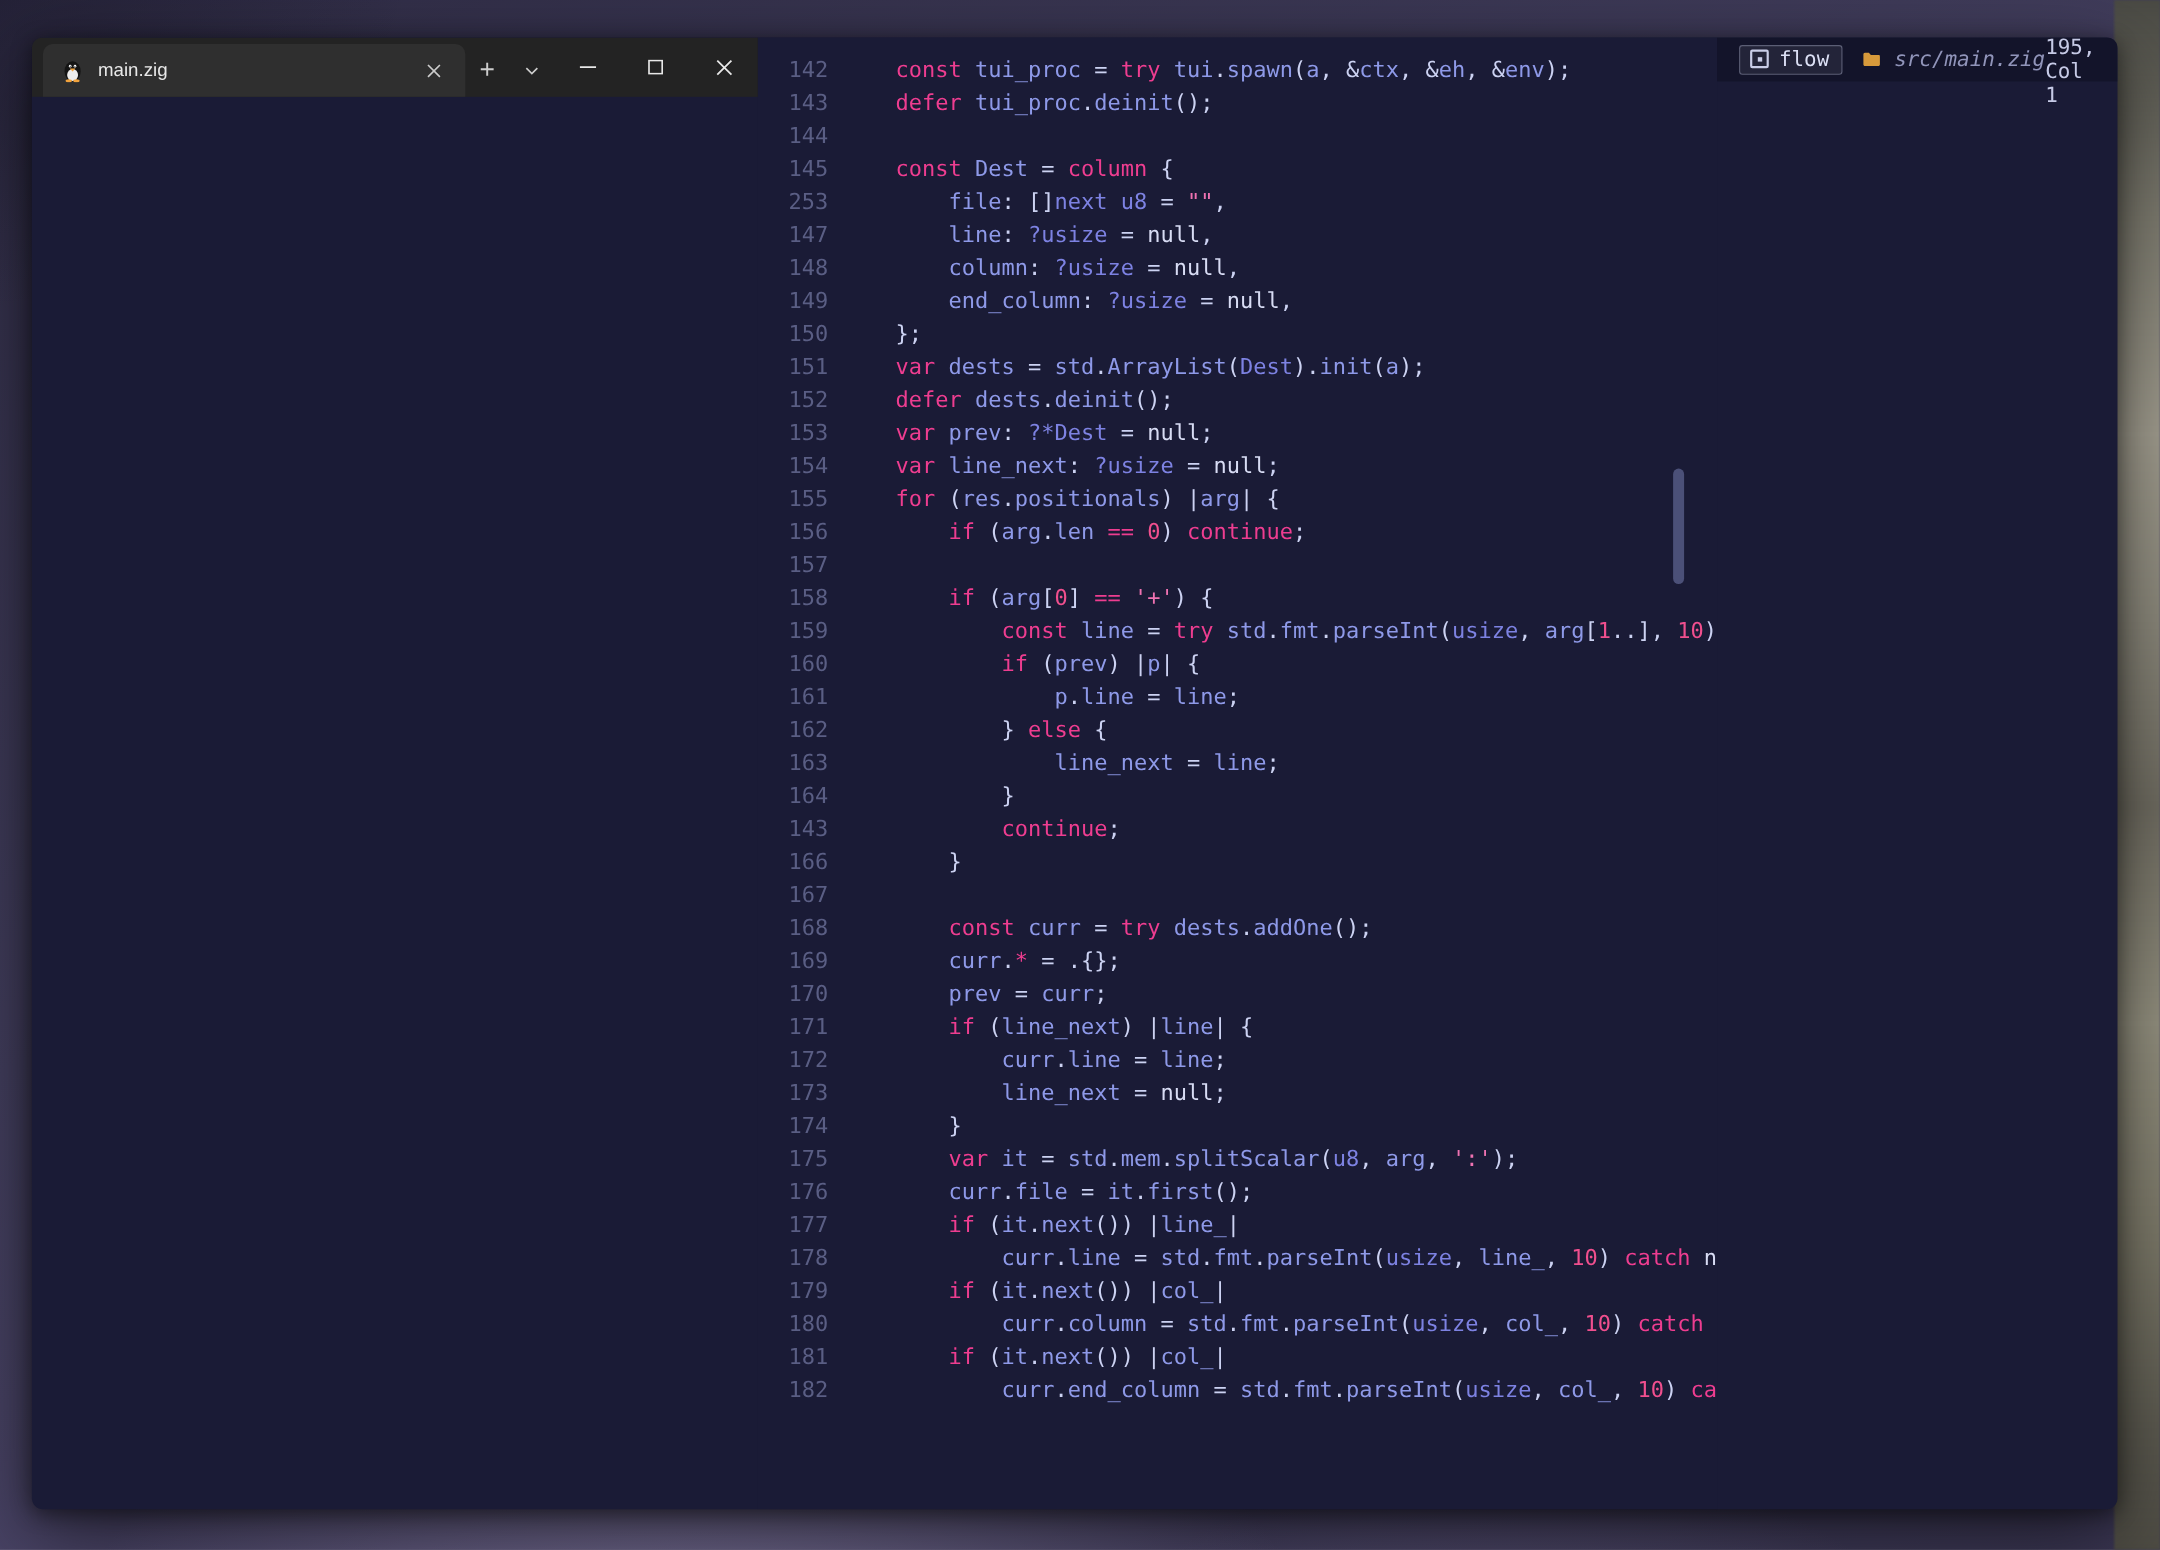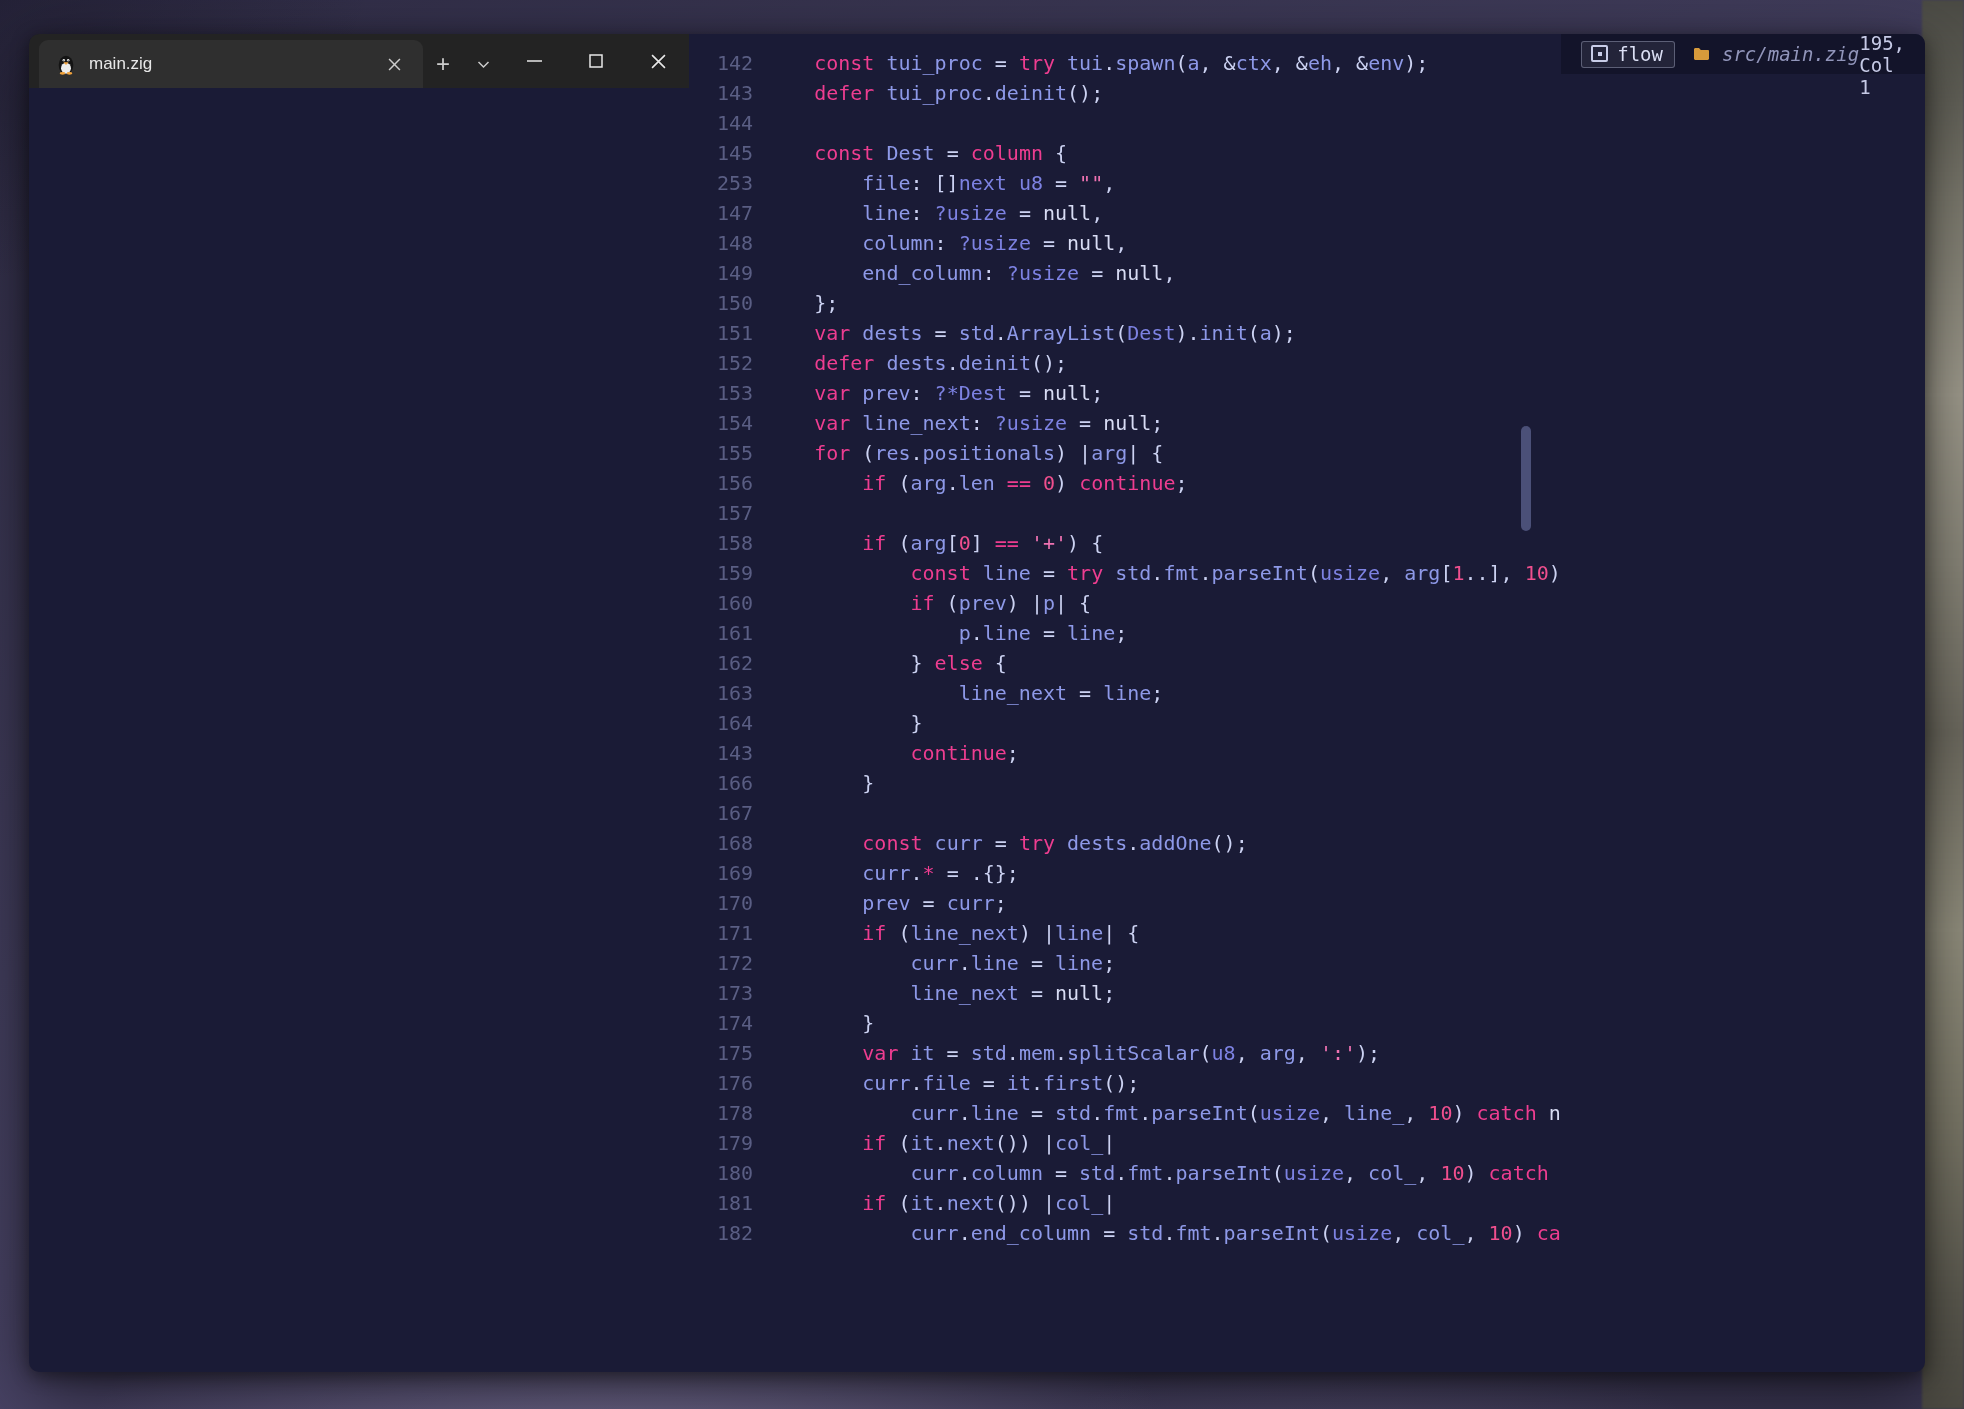--- a/index.html
+++ b/index.html
@@ -223,20 +223,21 @@
         <div class="code-line"><span class="line-number">167</span><span class="code-text"></span></div>
         <div class="code-line"><span class="line-number">168</span><span class="code-text"><span class="tk-kw">        const</span><span class="tk-id"> curr</span><span class="tk-pn"> = </span><span class="tk-kw">try</span><span class="tk-id"> dests</span><span class="tk-pn">.</span><span class="tk-id">addOne</span><span class="tk-pn">();</span></span></div>
         <div class="code-line"><span class="line-number">169</span><span class="code-text"><span class="tk-id">        curr</span><span class="tk-pn">.</span><span class="tk-op">*</span><span class="tk-pn"> = .{};</span></span></div>
         <div class="code-line"><span class="line-number">170</span><span class="code-text"><span class="tk-id">        prev</span><span class="tk-pn"> = </span><span class="tk-id">curr</span><span class="tk-pn">;</span></span></div>
         <div class="code-line"><span class="line-number">171</span><span class="code-text"><span class="tk-kw">        if</span><span class="tk-pn"> (</span><span class="tk-id">line_next</span><span class="tk-pn">) |</span><span class="tk-id">line</span><span class="tk-pn">| {</span></span></div>
         <div class="code-line"><span class="line-number">172</span><span class="code-text"><span class="tk-id">            curr</span><span class="tk-pn">.</span><span class="tk-id">line</span><span class="tk-pn"> = </span><span class="tk-id">line</span><span class="tk-pn">;</span></span></div>
         <div class="code-line"><span class="line-number">173</span><span class="code-text"><span class="tk-id">            line_next</span><span class="tk-pn"> = </span><span class="tk-lit">null</span><span class="tk-pn">;</span></span></div>
         <div class="code-line"><span class="line-number">174</span><span class="code-text"><span class="tk-pn">        }</span></span></div>
         <div class="code-line"><span class="line-number">175</span><span class="code-text"><span class="tk-kw">        var</span><span class="tk-id"> it</span><span class="tk-pn"> = </span><span class="tk-id">std</span><span class="tk-pn">.</span><span class="tk-id">mem</span><span class="tk-pn">.</span><span class="tk-id">splitScalar</span><span class="tk-pn">(</span><span class="tk-ty">u8</span><span class="tk-pn">, </span><span class="tk-id">arg</span><span class="tk-pn">, </span><span class="tk-st">':'</span><span class="tk-pn">);</span></span></div>
         <div class="code-line"><span class="line-number">176</span><span class="code-text"><span class="tk-id">        curr</span><span class="tk-pn">.</span><span class="tk-id">file</span><span class="tk-pn"> = </span><span class="tk-id">it</span><span class="tk-pn">.</span><span class="tk-id">first</span><span class="tk-pn">();</span></span></div>
+        <div class="code-line"><span class="line-number">177</span><span class="code-text"><span class="tk-kw">        if</span><span class="tk-pn"> (</span><span class="tk-id">it</span><span class="tk-pn">.</span><span class="tk-id">next</span><span class="tk-pn">()) |</span><span class="tk-id">line_</span><span class="tk-pn">|</span></span></div>
         <div class="code-line"><span class="line-number">178</span><span class="code-text"><span class="tk-id">            curr</span><span class="tk-pn">.</span><span class="tk-id">line</span><span class="tk-pn"> = </span><span class="tk-id">std</span><span class="tk-pn">.</span><span class="tk-id">fmt</span><span class="tk-pn">.</span><span class="tk-id">parseInt</span><span class="tk-pn">(</span><span class="tk-ty">usize</span><span class="tk-pn">, </span><span class="tk-id">line_</span><span class="tk-pn">, </span><span class="tk-nm">10</span><span class="tk-pn">) </span><span class="tk-kw">catch</span><span class="tk-pn"> </span><span class="tk-lit">null</span><span class="tk-pn">;</span></span></div>
         <div class="code-line"><span class="line-number">179</span><span class="code-text"><span class="tk-kw">        if</span><span class="tk-pn"> (</span><span class="tk-id">it</span><span class="tk-pn">.</span><span class="tk-id">next</span><span class="tk-pn">()) |</span><span class="tk-id">col_</span><span class="tk-pn">|</span></span></div>
         <div class="code-line"><span class="line-number">180</span><span class="code-text"><span class="tk-id">            curr</span><span class="tk-pn">.</span><span class="tk-id">column</span><span class="tk-pn"> = </span><span class="tk-id">std</span><span class="tk-pn">.</span><span class="tk-id">fmt</span><span class="tk-pn">.</span><span class="tk-id">parseInt</span><span class="tk-pn">(</span><span class="tk-ty">usize</span><span class="tk-pn">, </span><span class="tk-id">col_</span><span class="tk-pn">, </span><span class="tk-nm">10</span><span class="tk-pn">) </span><span class="tk-kw">catch</span><span class="tk-pn"> </span><span class="tk-lit">null</span><span class="tk-pn">;</span></span></div>
         <div class="code-line"><span class="line-number">181</span><span class="code-text"><span class="tk-kw">        if</span><span class="tk-pn"> (</span><span class="tk-id">it</span><span class="tk-pn">.</span><span class="tk-id">next</span><span class="tk-pn">()) |</span><span class="tk-id">col_</span><span class="tk-pn">|</span></span></div>
         <div class="code-line"><span class="line-number">182</span><span class="code-text"><span class="tk-id">            curr</span><span class="tk-pn">.</span><span class="tk-id">end_column</span><span class="tk-pn"> = </span><span class="tk-id">std</span><span class="tk-pn">.</span><span class="tk-id">fmt</span><span class="tk-pn">.</span><span class="tk-id">parseInt</span><span class="tk-pn">(</span><span class="tk-ty">usize</span><span class="tk-pn">, </span><span class="tk-id">col_</span><span class="tk-pn">, </span><span class="tk-nm">10</span><span class="tk-pn">) </span><span class="tk-kw">catch</span><span class="tk-pn"> </span><span class="tk-lit">null</span><span class="tk-pn">;</span></span></div>
       </div>
     <div class="scrollbar-thumb"></div>
   </div>
 
   <div class="statusbar">

